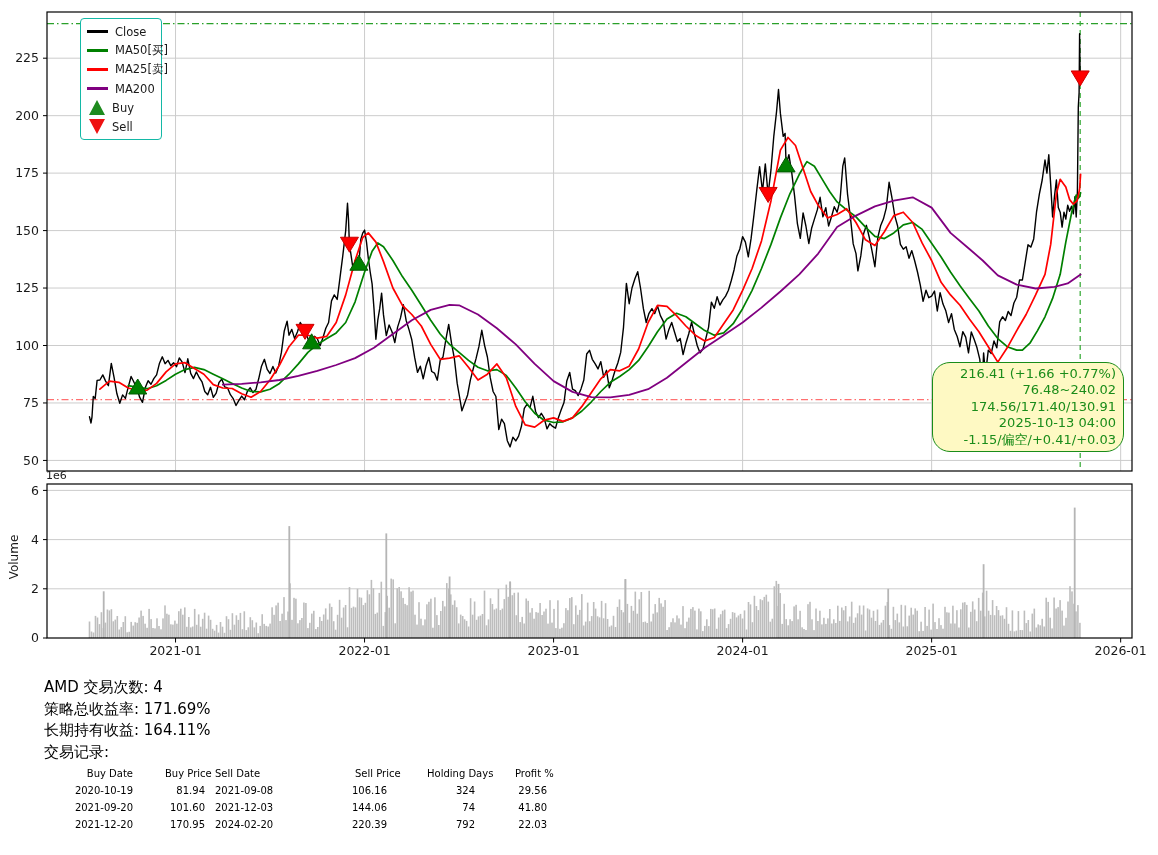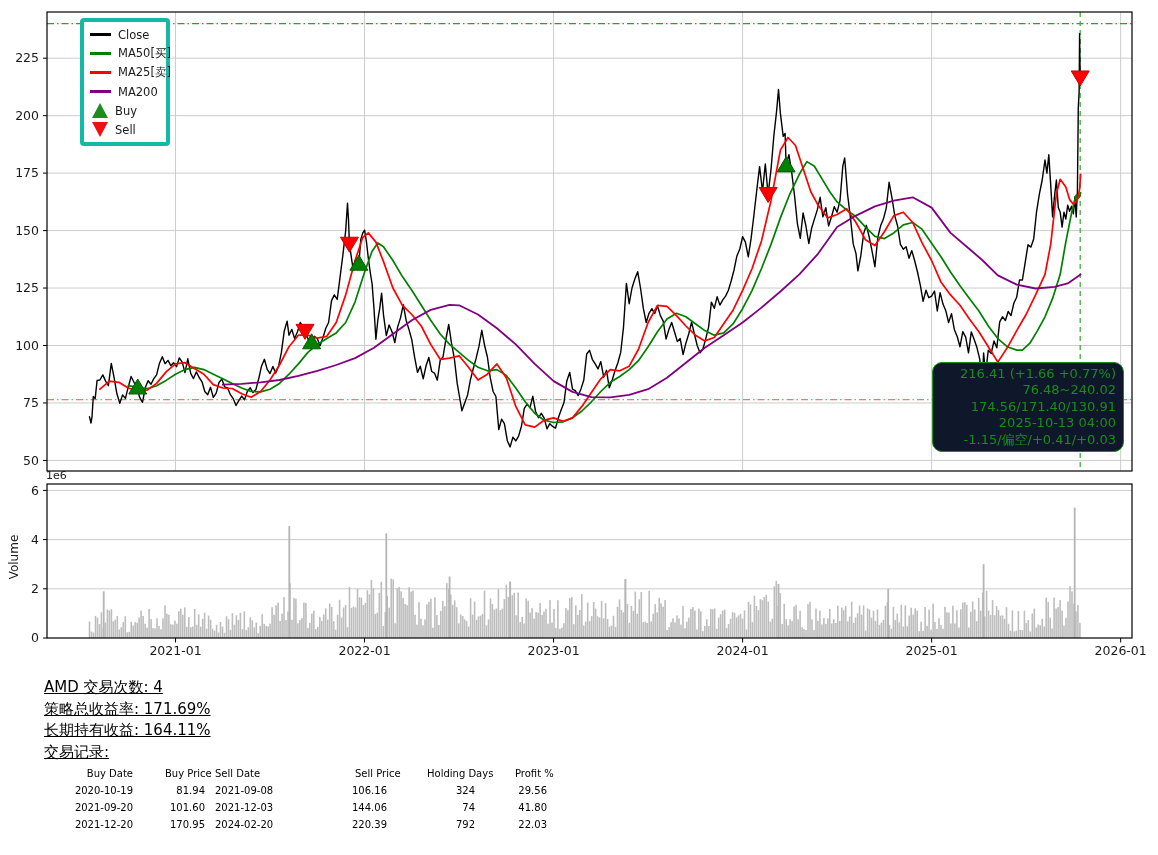--- a/index.html
+++ b/index.html
@@ -1,32 +1,32 @@
 <!DOCTYPE html>
 <html><head>
 <meta charset="utf-8">
 <style>
   html,body{margin:0;padding:0;background:#ffffff;}
   body{font-family:"DejaVu Sans","Liberation Sans",sans-serif;color:#1a1a1a;}
   .page{position:relative;width:1158px;height:855px;background:#fff;overflow:hidden;}
   .fig{position:absolute;left:0;top:0;width:1158px;height:668px;}
   svg{position:absolute;left:0;top:0;}
-  .legend{position:absolute;left:80px;top:18px;width:90px;background:#fff;border:4px solid #14b8a6;border-radius:4px;padding:3px 6px 3px 6px;box-sizing:border-box;}
+  .legend{position:absolute;left:80px;top:18px;width:82px;background:#fff;border:1px solid #14b8a6;border-radius:4px;padding:3px 6px 3px 6px;box-sizing:border-box;}
   .lrow{display:flex;align-items:center;height:19px;gap:7px;}
   .lrow .lbl{font-size:11.5px;color:#1a1a1a;white-space:nowrap;}
   .sw{display:inline-block;flex:0 0 auto;}
   .sw.line{width:21px;height:3px;}
   .sw.tup{width:0;height:0;border-left:8px solid transparent;border-right:8px solid transparent;border-bottom:15px solid #1e8b1e;margin-left:2px;}
   .sw.tdn{width:0;height:0;border-left:8px solid transparent;border-right:8px solid transparent;border-top:15px solid #ee1111;margin-left:2px;}
-  .ann{position:absolute;left:932px;top:362px;width:176px;background:#0f172a;border:1.6px solid #1a8c1a;border-radius:10px;padding:3px 7px;text-align:right;}
+  .ann{position:absolute;left:932px;top:362px;width:176px;background:#fef9c3;border:1.6px solid #1a8c1a;border-radius:18px;padding:3px 7px;text-align:right;}
   .ann div{font-size:13px;line-height:16.4px;color:#1a8c1a;white-space:nowrap;}
   .ylab{position:absolute;left:-26px;top:550px;width:80px;text-align:center;font-size:12px;color:#1a1a1a;transform:rotate(-90deg);transform-origin:center;}
   .offset{position:absolute;left:46px;top:469px;font-size:11px;color:#1a1a1a;}
   .summary{position:absolute;left:44px;top:677px;font-size:15px;color:#000;}
-  .summary .sline{line-height:21.5px;white-space:pre;text-decoration:underline;}
+  .summary .sline{line-height:21.5px;white-space:pre;}
   .ttable{margin-top:2px;font-size:10px;}
   .trow{display:grid;grid-template-columns:89px 72px 110px 72px 88px 72px;line-height:17px;}
   .trow span{display:block;white-space:nowrap;}
   .c0{text-align:right;}
   .c1,.c3,.c4,.c5{text-align:right;margin-left:32px;}
   .thead .c0{text-align:right;}
   .thead .c2{text-align:left;padding-left:10px;}
   .thead .c3,.thead .c4,.thead .c5{text-align:left;padding-left:8px;}
   .c2{text-align:left;padding-left:10px;}
 </style>

